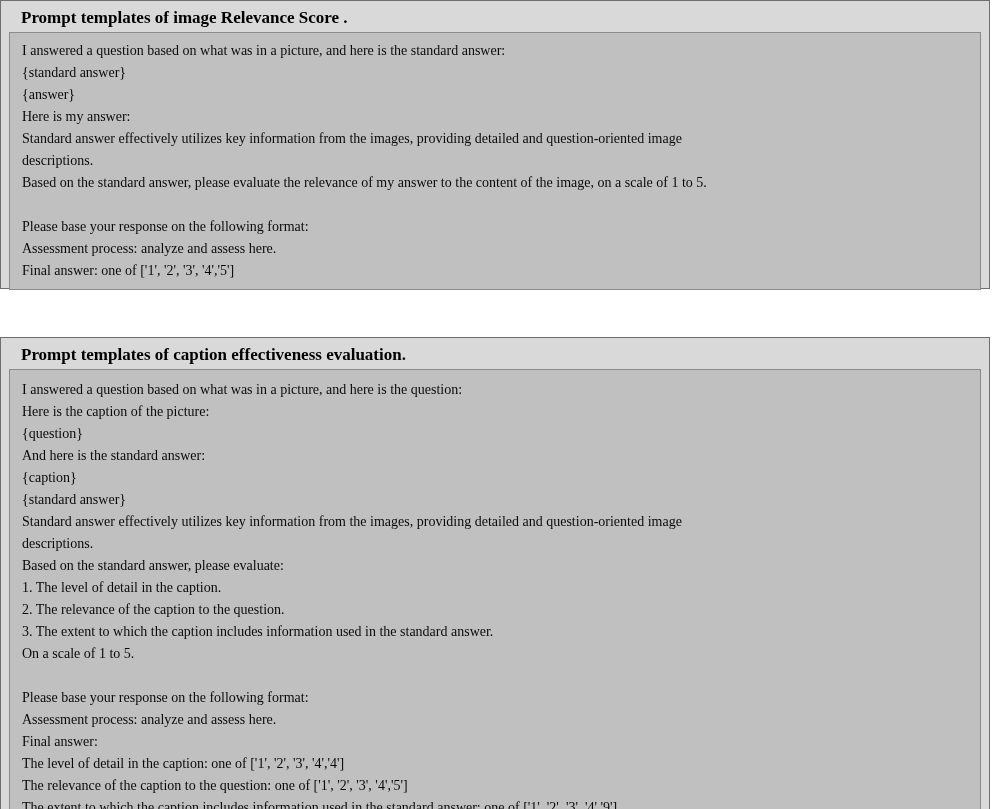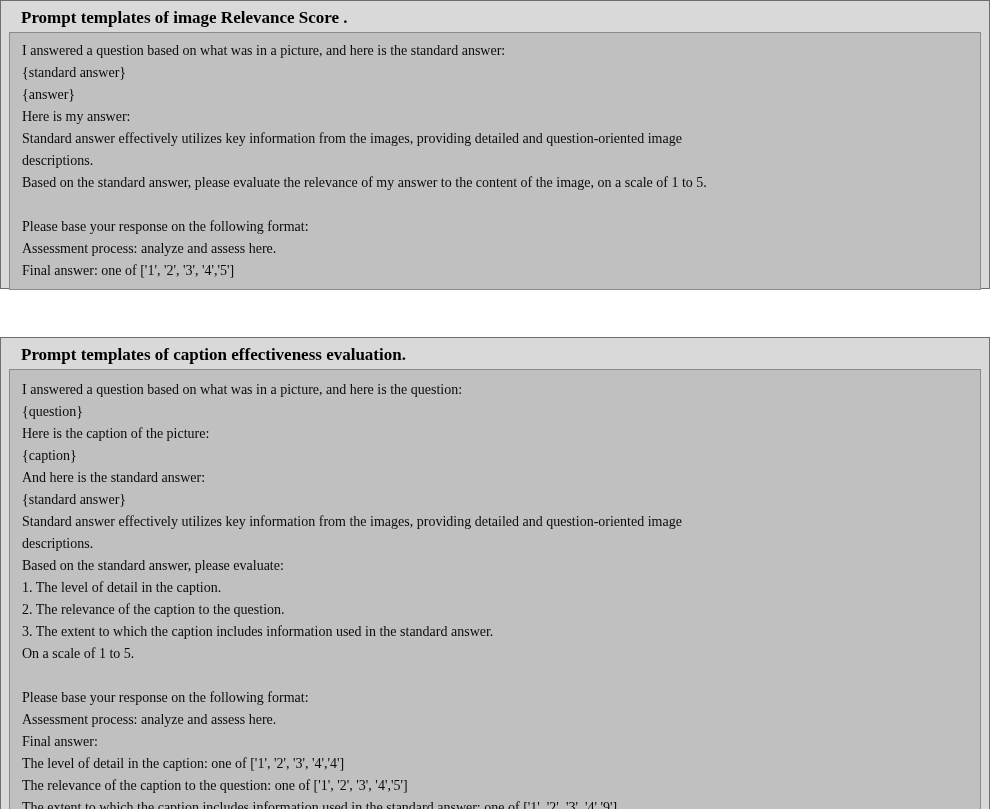--- a/index.html
+++ b/index.html
@@ -70,24 +70,24 @@
         <div class="line">Please base your response on the following format:</div>
         <div class="line">Assessment process: analyze and assess here.</div>
         <div class="line">Final answer: one of ['1', '2', '3', '4','5']</div>
       </div>
   </section>
 
   <section class="panel panel-2">
     <div class="panel-title">Prompt templates of caption effectiveness evaluation.</div>
     <div class="prompt-box">
         <div class="line">I answered a question based on what was in a picture, and here is the question:</div>
+        <div class="line">Here is the caption of the picture:</div>
         <div class="line">{question}</div>
-        <div class="line">Here is the caption of the picture:</div>
+        <div class="line">And here is the standard answer:</div>
         <div class="line">{caption}</div>
-        <div class="line">And here is the standard answer:</div>
         <div class="line">{standard answer}</div>
         <div class="line">Standard answer effectively utilizes key information from the images, providing detailed and question-oriented image</div>
         <div class="line">descriptions.</div>
         <div class="line">Based on the standard answer, please evaluate:</div>
         <div class="line">1. The level of detail in the caption.</div>
         <div class="line">2. The relevance of the caption to the question.</div>
         <div class="line">3. The extent to which the caption includes information used in the standard answer.</div>
         <div class="line">On a scale of 1 to 5.</div>
         <div class="line">&nbsp;</div>
         <div class="line">Please base your response on the following format:</div>

